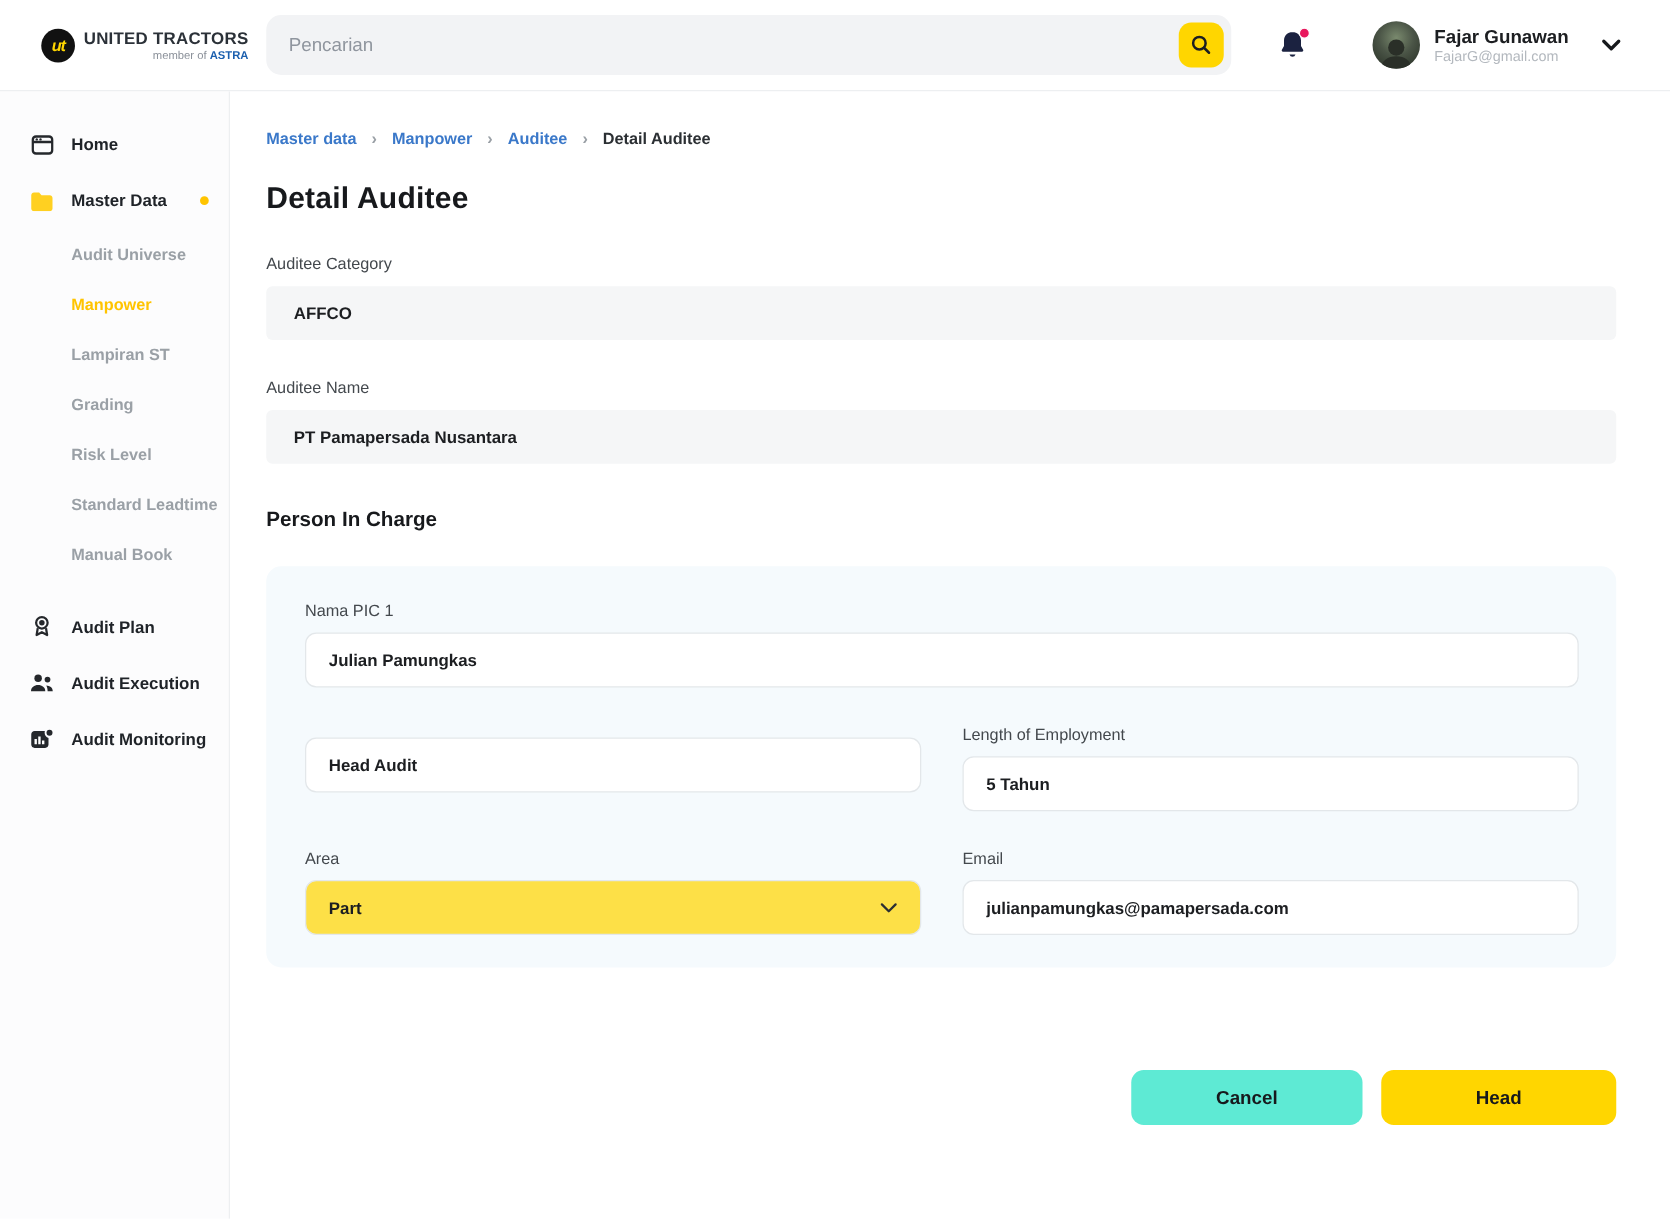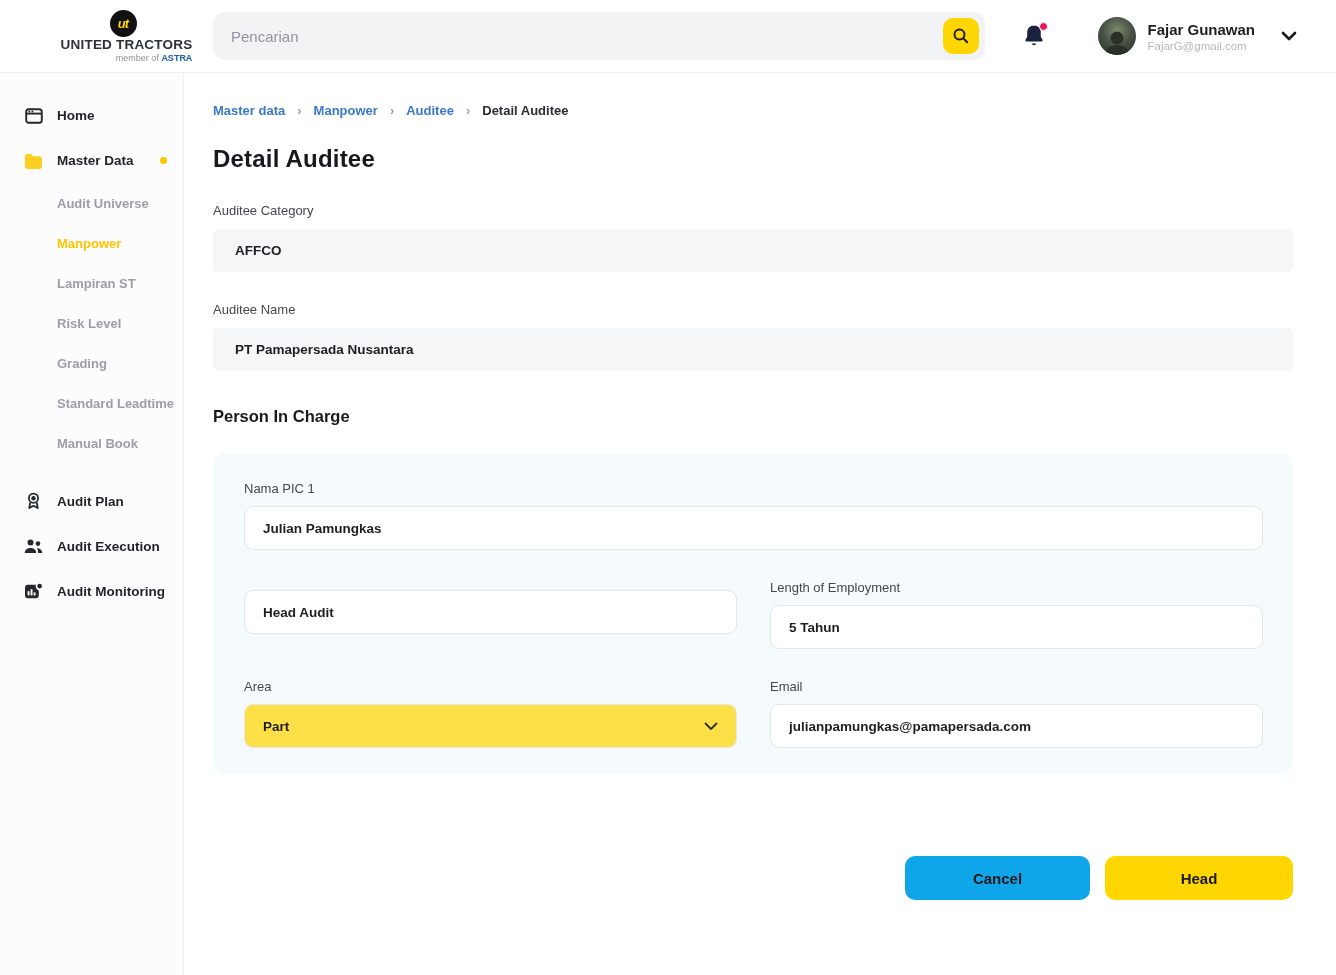--- a/index.html
+++ b/index.html
@@ -8,21 +8,21 @@
     font-family:"Liberation Sans","DejaVu Sans",sans-serif;
     background:#ffffff; color:#1c1e21; overflow:hidden; position:relative;
   }
 
   
   .topbar {
     position:absolute; top:0; left:0; width:1336px; height:73px;
     background:#ffffff; border-bottom:1px solid #edeff1;
     display:flex; align-items:center; z-index:20;
   }
-  .logo-area { width:213px; display:flex; align-items:center; padding-left:33px; flex-shrink:0;flex-direction:column; }
+  .logo-area { width:213px; display:flex; align-items:center; padding-left:33px; flex-shrink:0; }
   .logo-circle {
     width:27px; height:27px; border-radius:50%; background:#111111;
     display:flex; align-items:center; justify-content:center; flex-shrink:0;
   }
   .logo-circle span { color:#ffd600; font-weight:bold; font-style:italic; font-size:13px; letter-spacing:-1px; }
   .logo-text { margin-left:7px; display:flex; flex-direction:column; align-items:flex-end; }
   .logo-brand { font-size:13.5px; font-weight:bold; color:#2b3138; letter-spacing:.2px; white-space:nowrap; }
   .logo-member { font-size:9px; color:#8a9099; margin-top:1px; white-space:nowrap; }
   .logo-member b { color:#1b5fae; font-weight:bold; }
 
@@ -111,21 +111,21 @@
   .pic-row-gap { height:30px; grid-column:1 / -1; }
   .pic-select {
     margin-top:10px; height:44px; background:#fde047; border:1px solid #e3e7ea; border-radius:9px;
     display:flex; align-items:center; justify-content:space-between; padding:0 18px;
     font-size:13.5px; font-weight:bold; color:#1c1e21; cursor:pointer;
   }
 
   .actions { margin-top:82px; display:flex; justify-content:flex-end; gap:15px; }
   .btn { height:44px; border:none; border-radius:10px; font-family:inherit;
          font-size:15px; font-weight:bold; color:#17191c; cursor:pointer; }
-  .btn-cancel { width:185px; background:#0ea5e9; }
+  .btn-cancel { width:185px; background:#5eead4; }
   .btn-save { width:188px; background:#ffd600; }
 
   svg { display:block; }
 </style>
 </head>
 <body>
 
 <header class="topbar">
   <div class="logo-area">
     <div class="logo-circle">
@@ -201,22 +201,22 @@
       </svg>
     </span>
     <span class="lbl">Master Data</span>
     <span class="side-dot"></span>
   </div>
 
   <div class="side-sub">
     <div class="side-sub-item">Audit Universe</div>
     <div class="side-sub-item active">Manpower</div>
     <div class="side-sub-item">Lampiran ST</div>
+    <div class="side-sub-item">Grading</div>
     <div class="side-sub-item">Risk Level</div>
-    <div class="side-sub-item">Grading</div>
     <div class="side-sub-item">Standard Leadtime</div>
     <div class="side-sub-item">Manual Book</div>
   </div>
 
   <div class="side-gap"></div>
 
   <div class="side-item">
     <span class="icon">
       <svg width="17" height="19" viewBox="0 0 17 19">
         <circle cx="8.5" cy="6.2" r="4.6" fill="none" stroke="#25282c" stroke-width="1.8"></circle>

